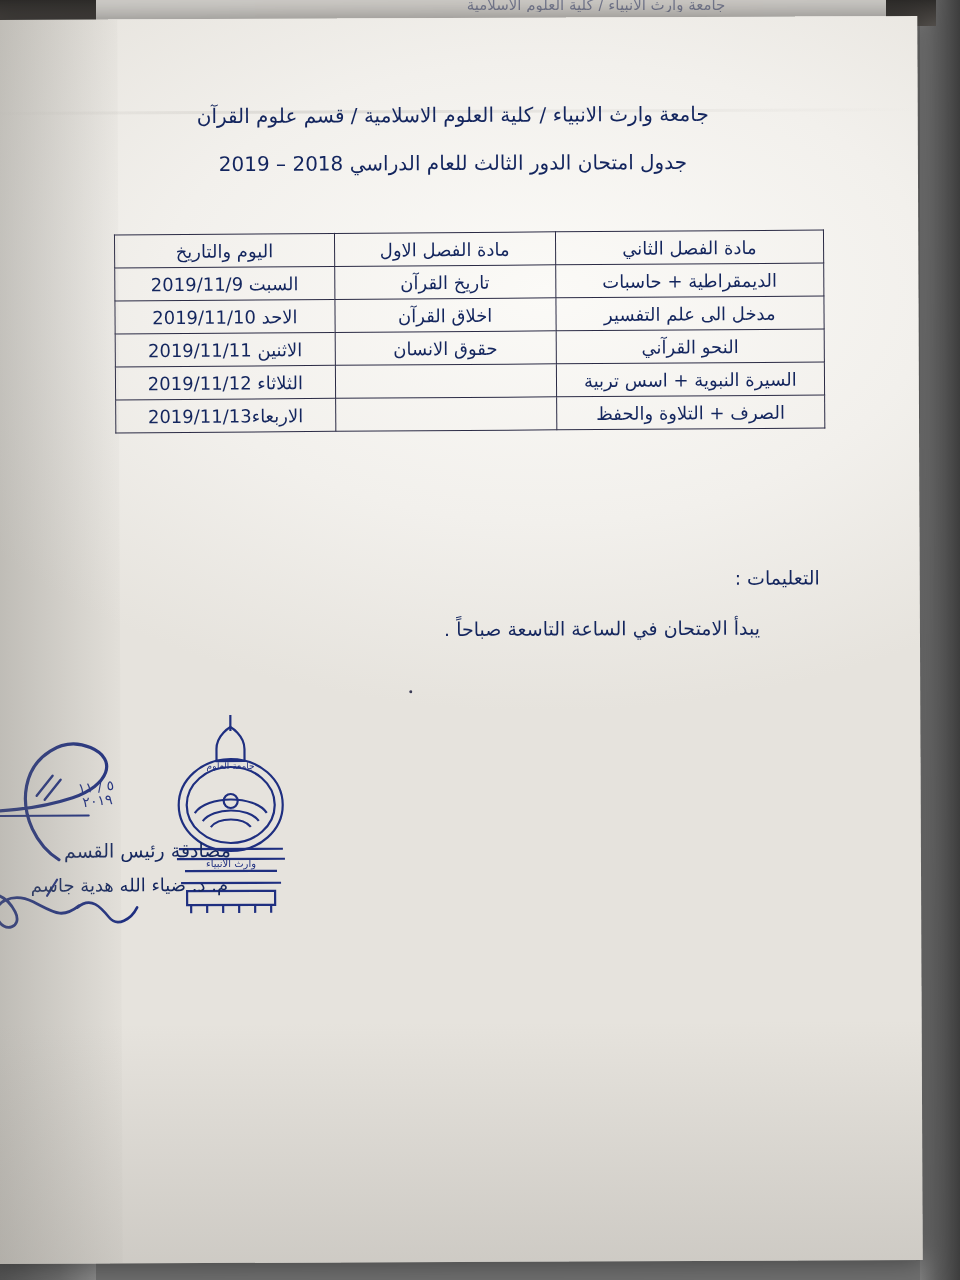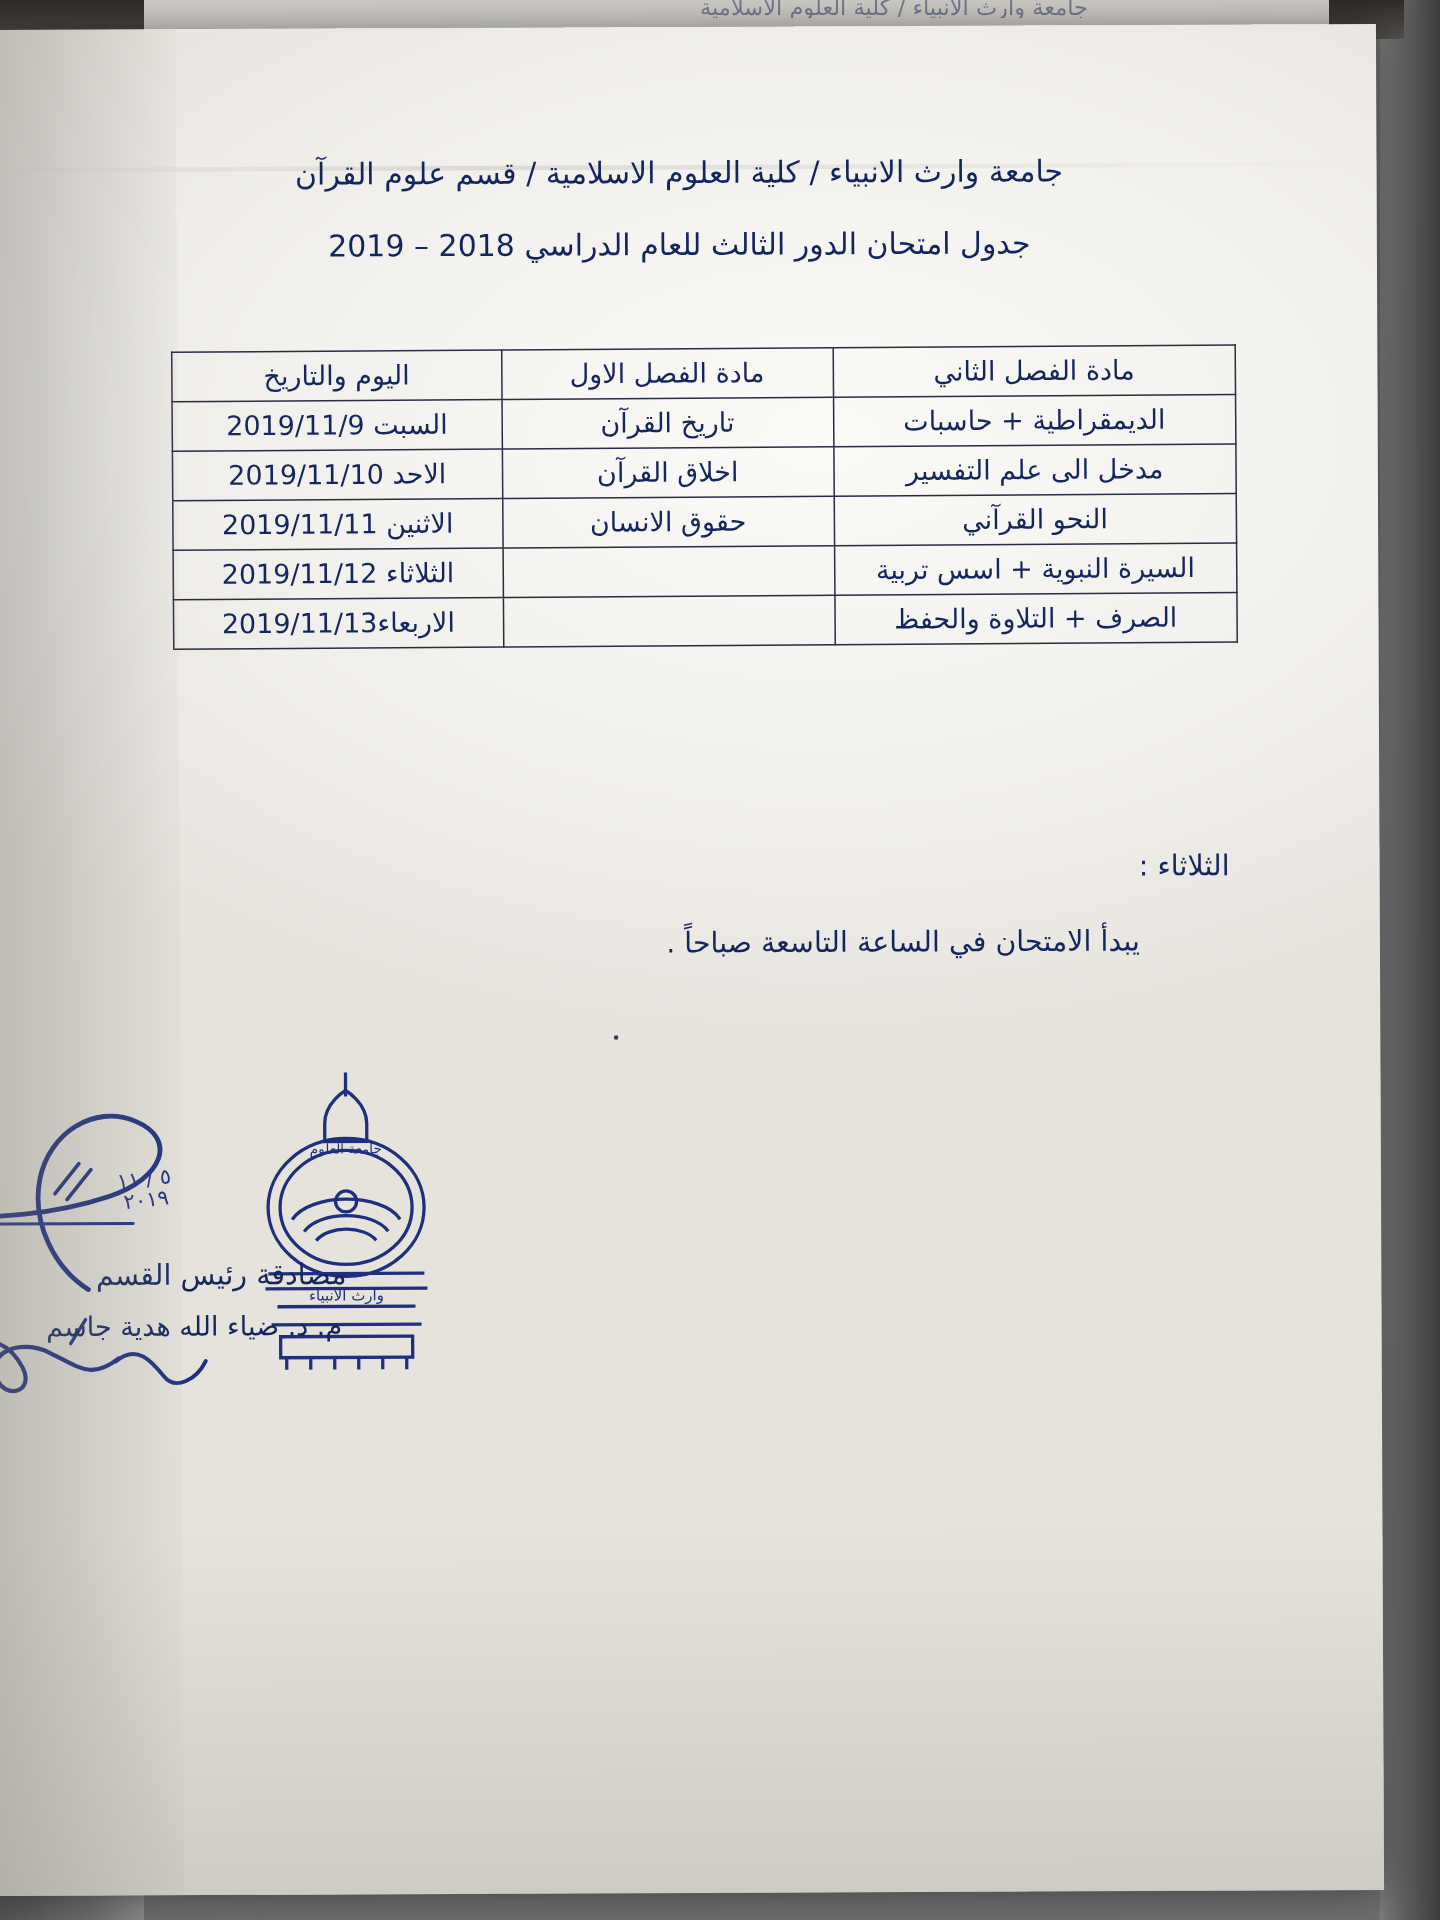--- a/index.html
+++ b/index.html
@@ -256,21 +256,21 @@
             <td class="col-day day-cell">الثلاثاء 2019/11/12</td>
           </tr>
           <tr>
             <td class="col-second">الصرف + التلاوة والحفظ</td>
             <td class="col-first"></td>
             <td class="col-day day-cell">الاربعاء2019/11/13</td>
           </tr>
         </tbody>
       </table>
 
-      <div class="instr-title">الثلاثاء :</div>
+      <div class="instr-title">التعليمات :</div>
 
       <div class="instr-line">يبدأ الامتحان في الساعة التاسعة صباحاً .</div>
 
       <div class="stray-dot"></div>
 
       <div class="scribble">
         <svg width="220" height="230" viewBox="0 0 220 230" fill="none">
           <path d="M10 92 C 60 92, 95 90, 132 78 C 168 66, 178 40, 150 28 C 122 16, 92 36, 86 66 C 80 96, 96 126, 118 140" stroke="#1f2f80" stroke-width="3.2" stroke-linecap="round"></path>
           <path d="M8 92 C 22 84, 32 84, 40 92" stroke="#1f2f80" stroke-width="3" stroke-linecap="round"></path>
           <path d="M96 76 L 112 56" stroke="#1f2f80" stroke-width="2.4" stroke-linecap="round"></path>

